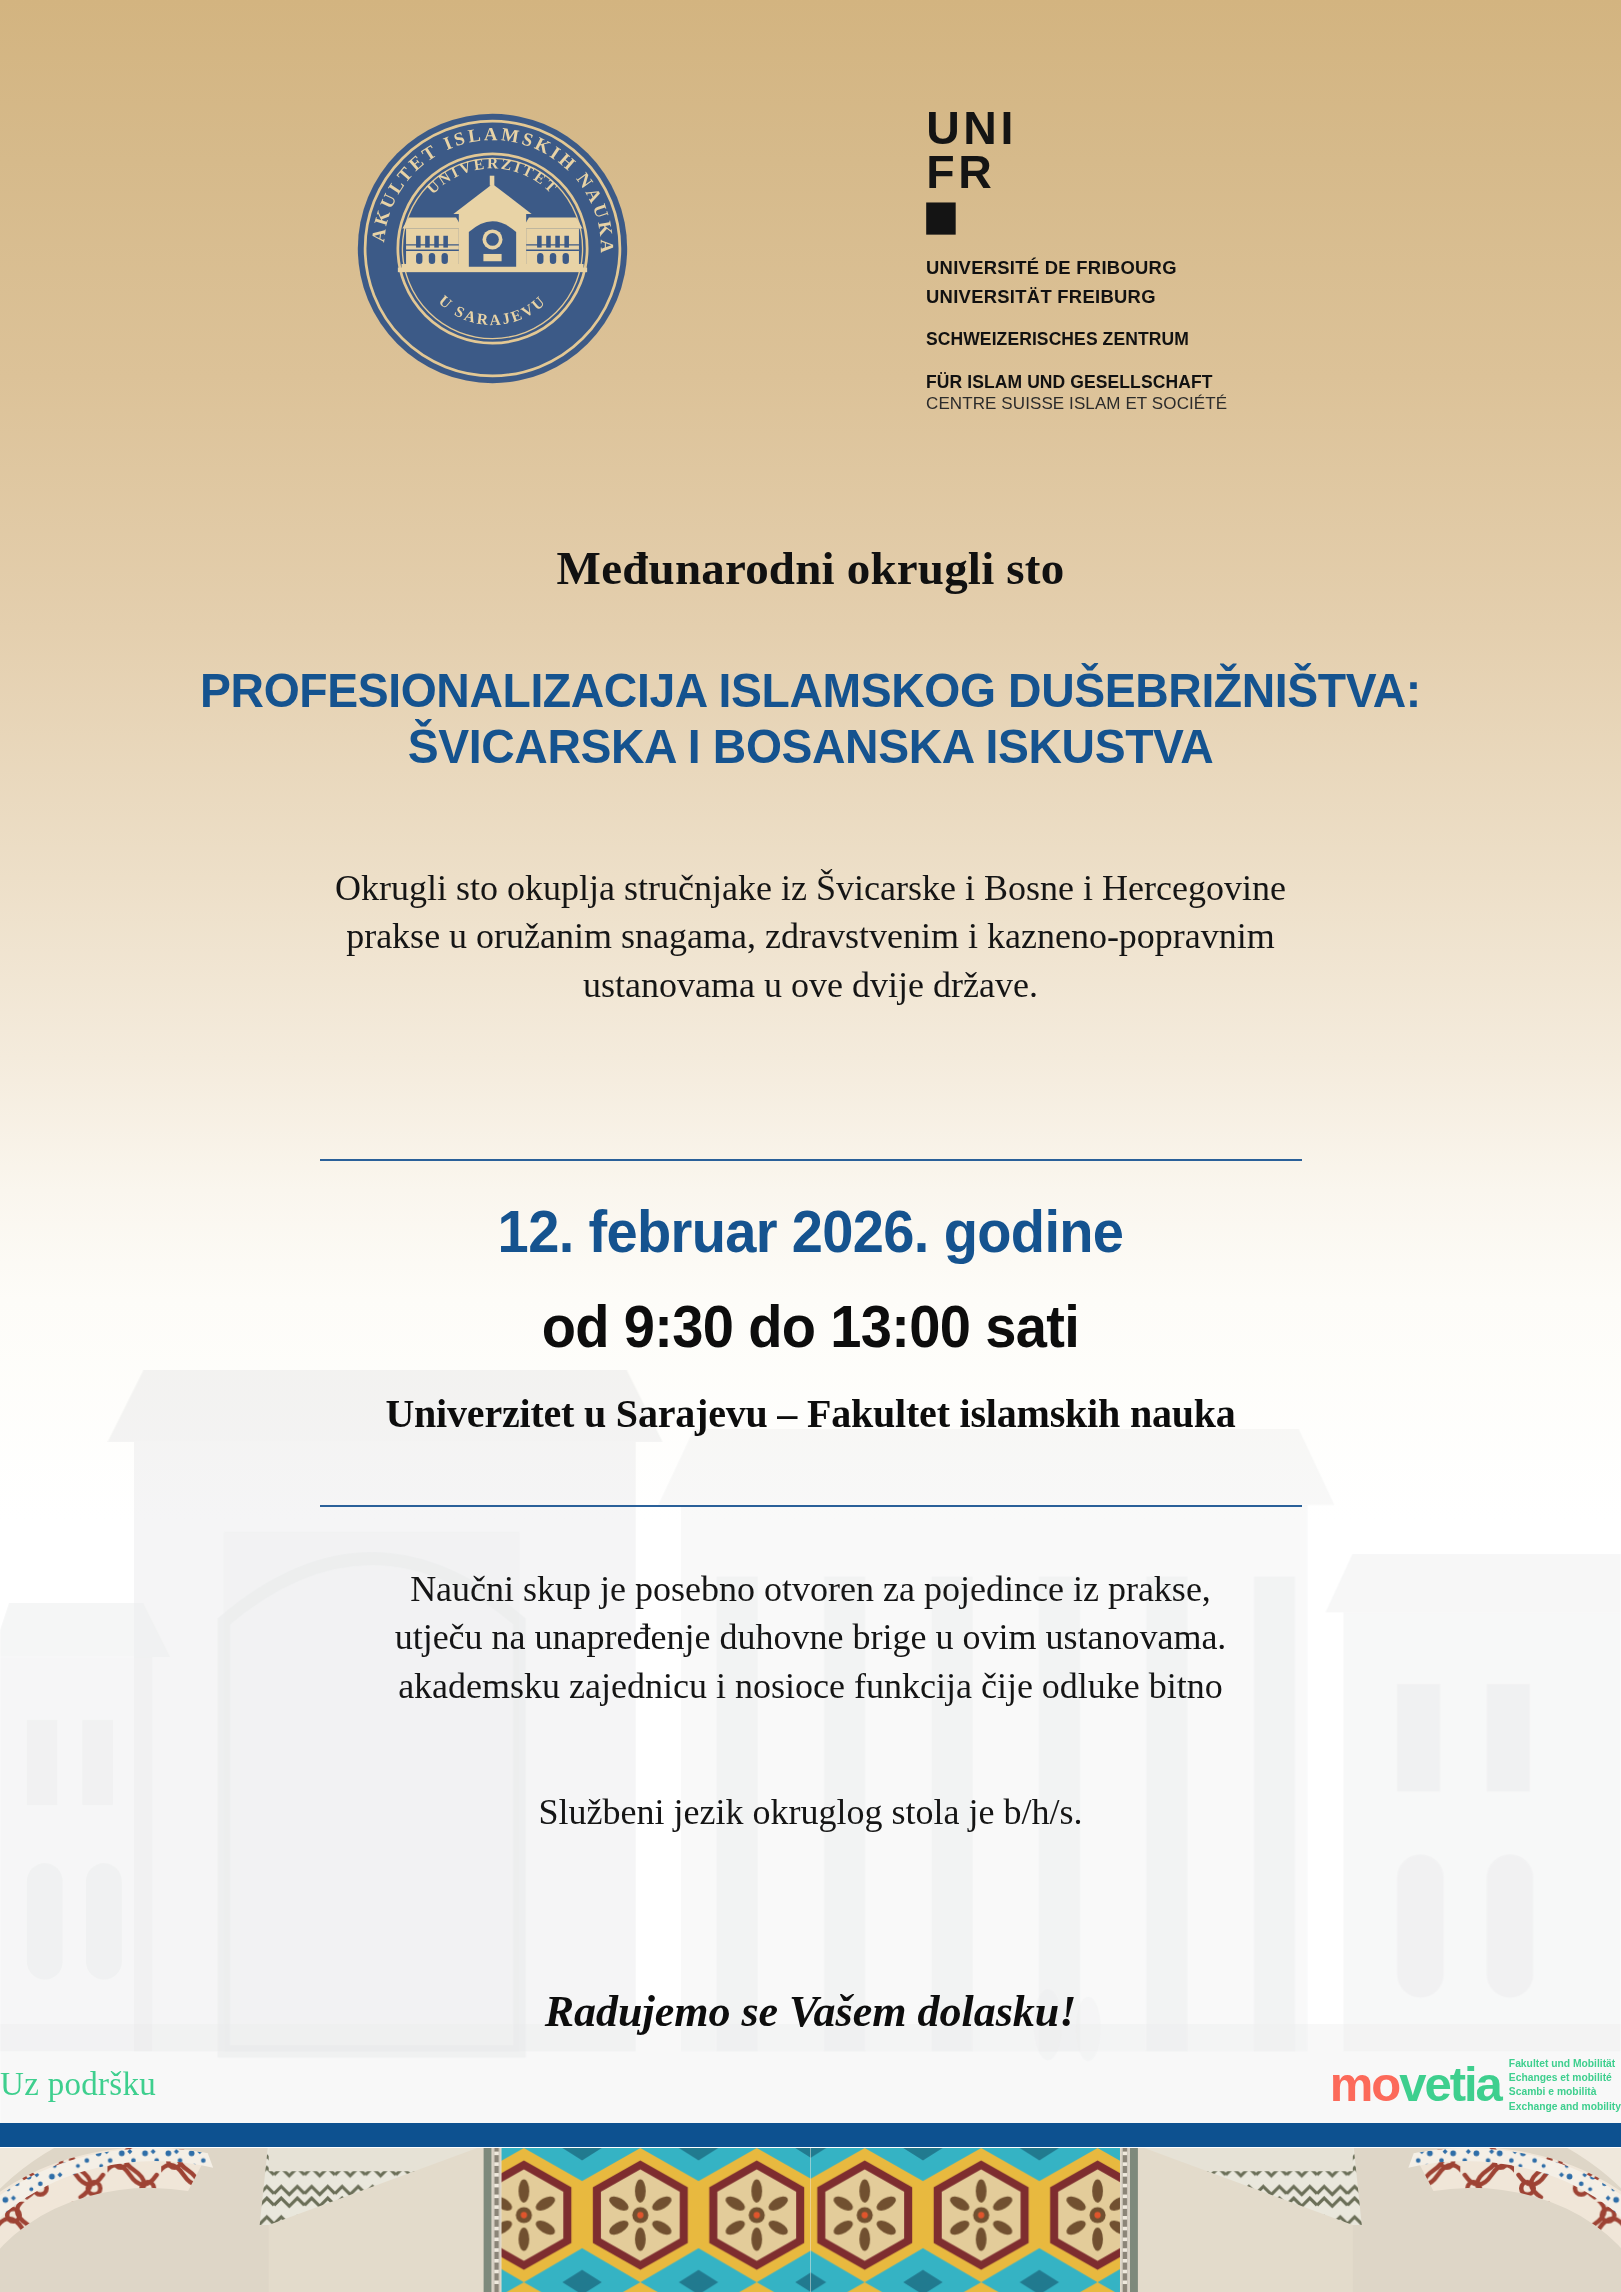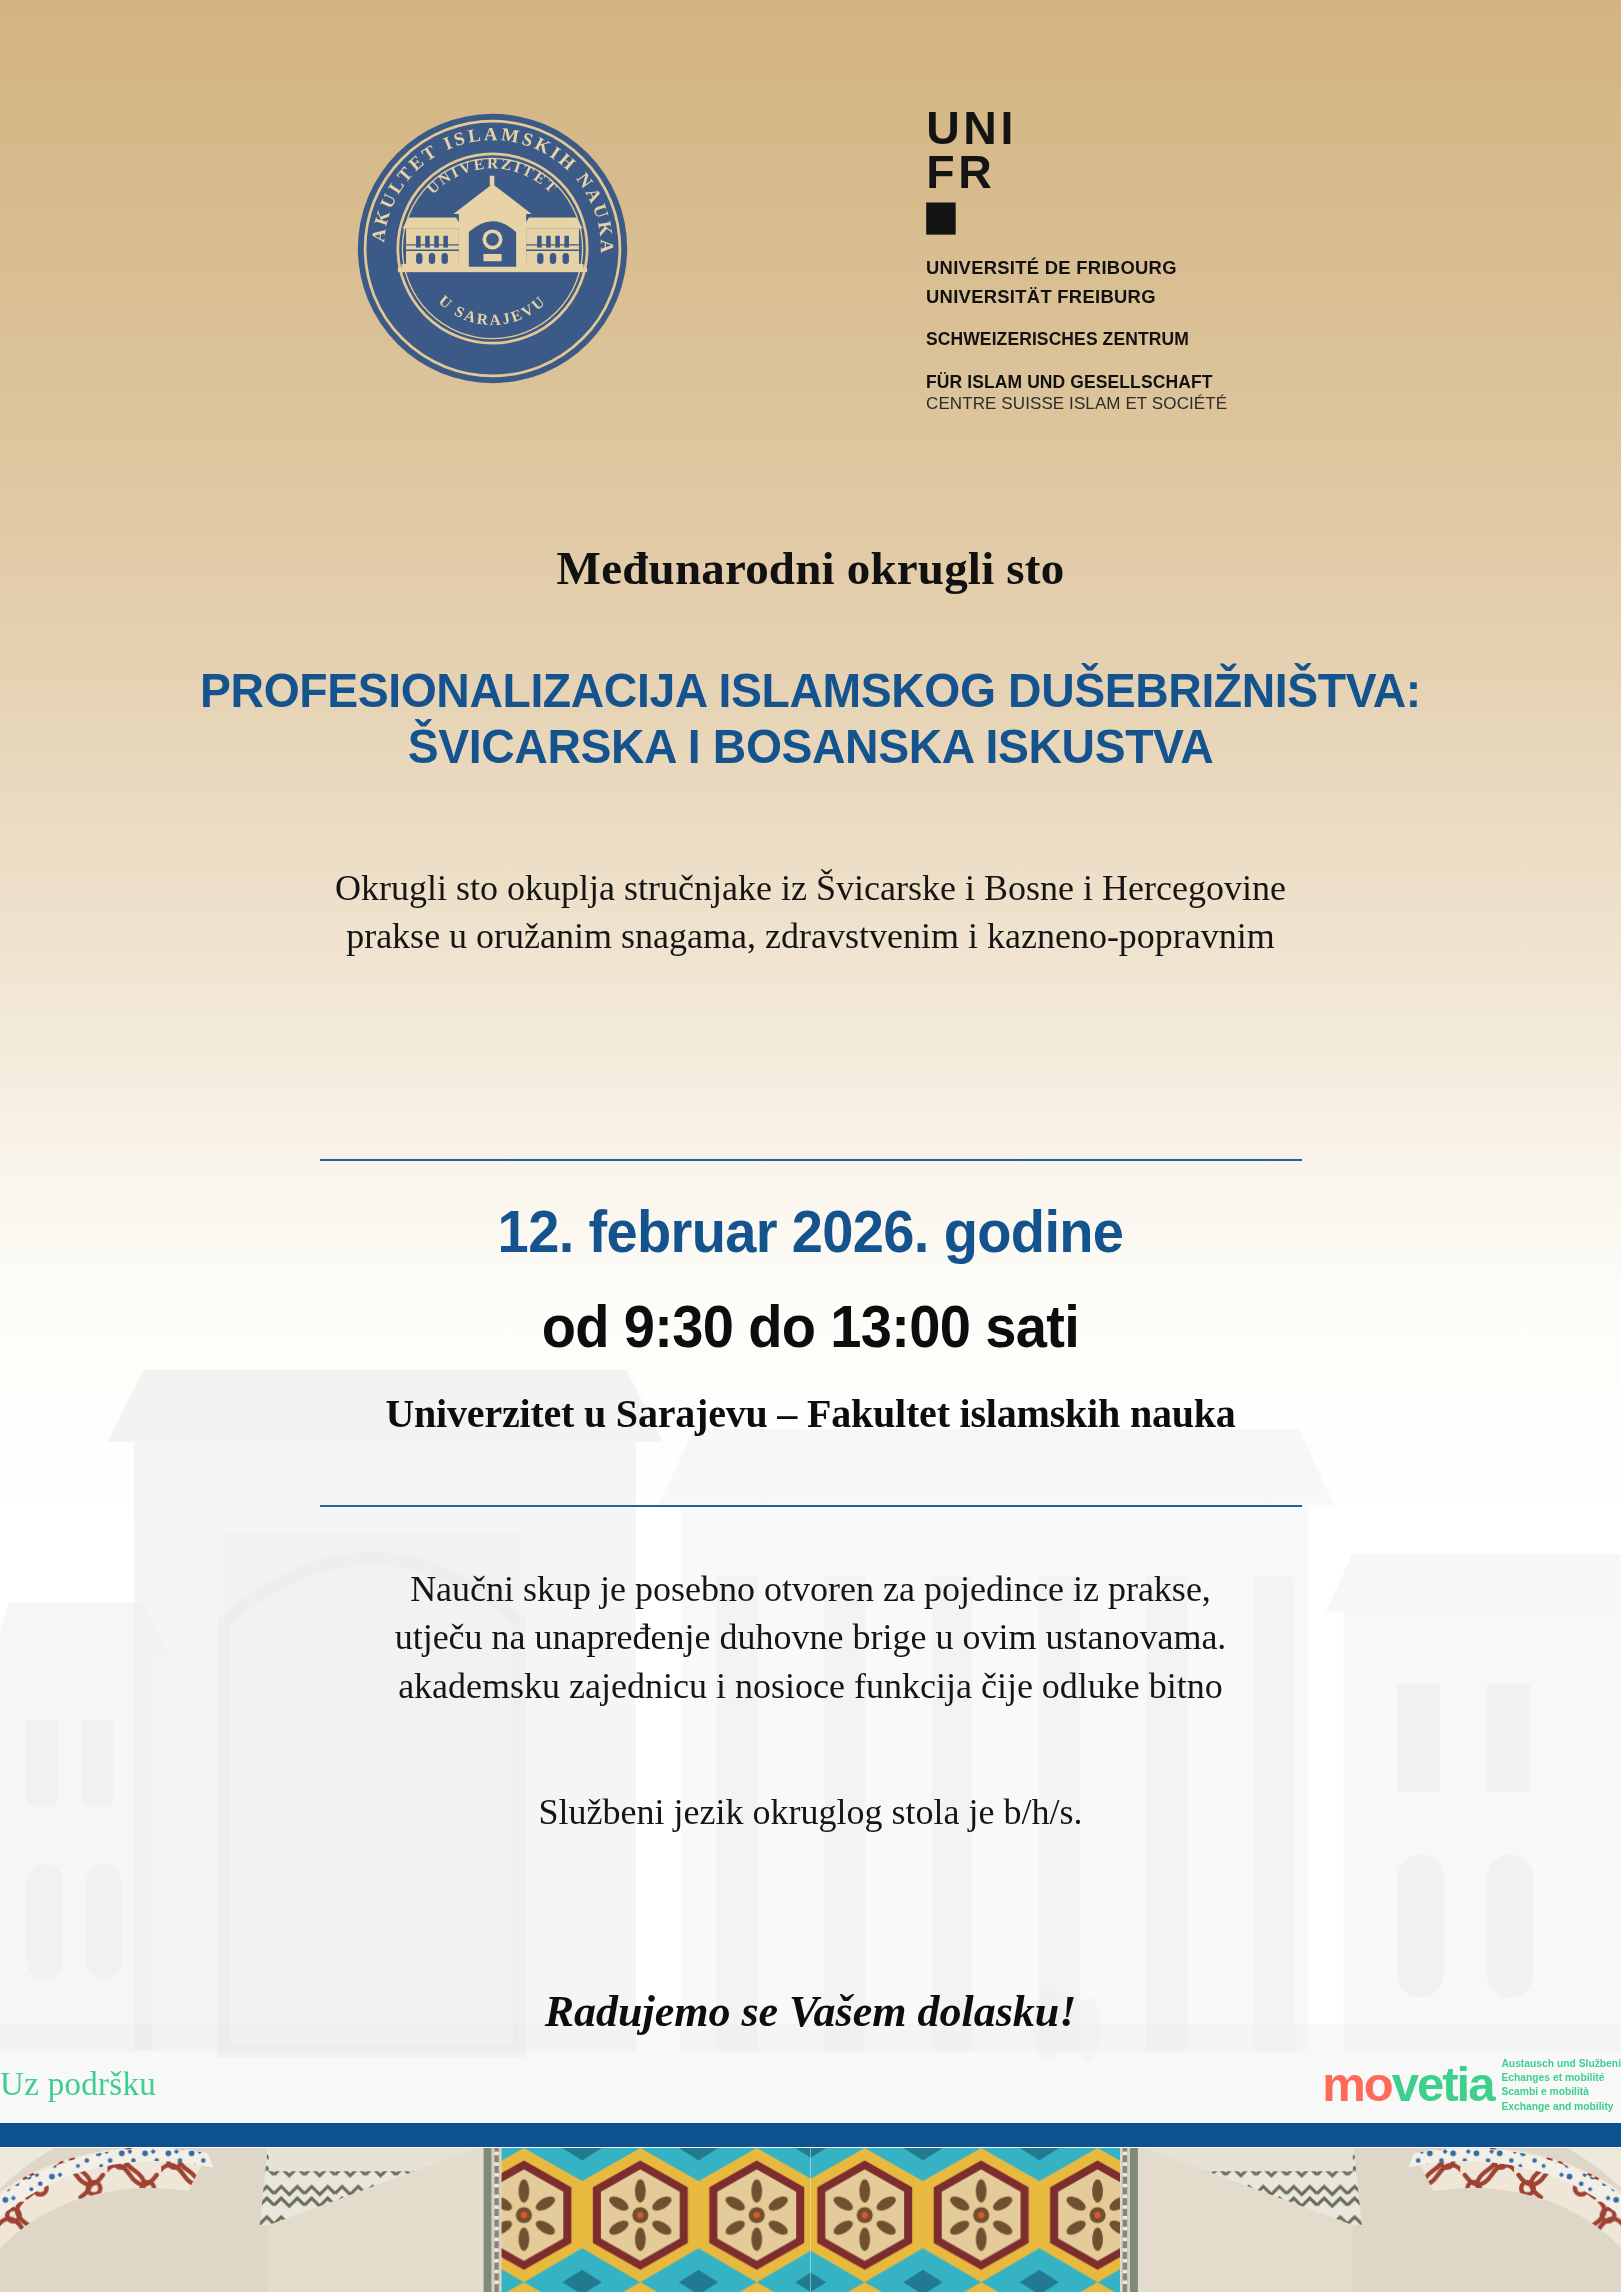--- a/index.html
+++ b/index.html
@@ -387,20 +387,21 @@
     <div class="kicker">Međunarodni okrugli sto</div>
 
     <div class="main-title">
       <span class="ln">PROFESIONALIZACIJA ISLAMSKOG DUŠEBRIŽNIŠTVA:</span>
       <span class="ln">ŠVICARSKA I BOSANSKA ISKUSTVA</span>
     </div>
 
     <div class="lead">
       <span class="ln">Okrugli sto okuplja stručnjake iz Švicarske i Bosne i Hercegovine</span>
       <span class="ln">prakse u oružanim snagama, zdravstvenim i kazneno-popravnim</span>
+      <span class="ln">ustanovama u ove dvije države.</span>
     </div>
 
     <div class="rule" id="rule-top"></div>
 
     <div class="date-line">12. februar 2026. godine</div>
     <div class="time-line">od 9:30 do 13:00 sati</div>
     <div class="venue-line">Univerzitet u Sarajevu – Fakultet islamskih nauka</div>
 
     <div class="rule" id="rule-bot"></div>
 
@@ -415,21 +416,21 @@
     <div class="closing">Radujemo se Vašem dolasku!</div>
   </div>
 
   <div id="support">
     <div class="uz">Uz podršku</div>
     <div id="movetia">
       <div class="wordmark">
         <span class="mo">mo</span><span class="vetia">vetia</span>
       </div>
       <div class="taglines">
-        <div>Austausch und Službeni</div>
+        <div>Fakultet und Mobilität</div>
         <div>Echanges et mobilité</div>
         <div>Scambi e mobilità</div>
         <div>Exchange and mobility</div>
       </div>
     </div>
   </div>
 
   <div id="footer-band"></div>
 
   <div id="tile-strip">

